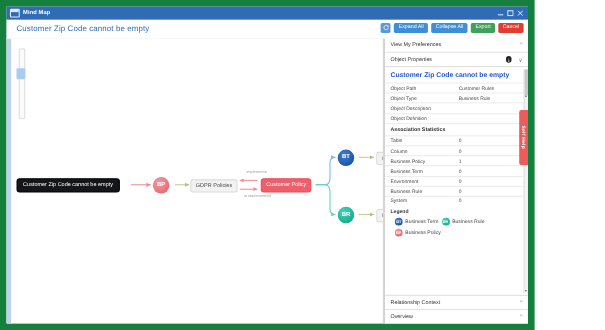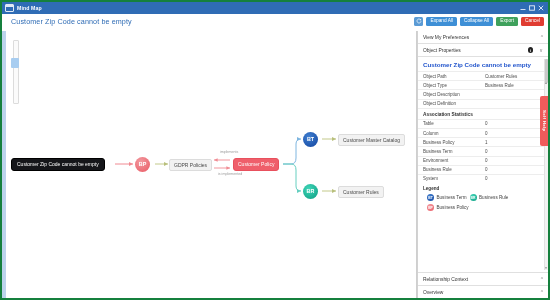--- a/index.html
+++ b/index.html
@@ -3,22 +3,22 @@
 <meta charset="utf-8">
 <style>
   html,body{margin:0;padding:0;}
   body{
     width:550px;height:300px;overflow:hidden;
     font-family:"Liberation Sans",sans-serif;
     background:#ffffff;
     font-size:5.5px;
     -webkit-font-smoothing:antialiased;
   }
-  .app{position:relative;width:550px;height:300px;box-sizing:border-box;
-       border:2px solid #15803d;background:#fff;}
+  .app{position:relative;width:486px;height:300px;box-sizing:border-box;
+       border:6px solid #15803d;background:#fff;}
 
   
   .titlebar{height:12px;background:#2f6cb5;display:flex;align-items:center;
             padding:0 3px;color:#fff;}
   .tb-icon{width:7px;height:6px;border:1px solid #dfe9f5;border-radius:1px;
            margin-right:3px;position:relative;background:#2f6cb5;}
   .tb-icon:after{content:"";position:absolute;left:0;top:0;right:0;height:1.5px;
            background:#dfe9f5;}
   .tb-title{font-size:5.2px;font-weight:bold;letter-spacing:.1px;}
   .tb-spacer{flex:1;}

